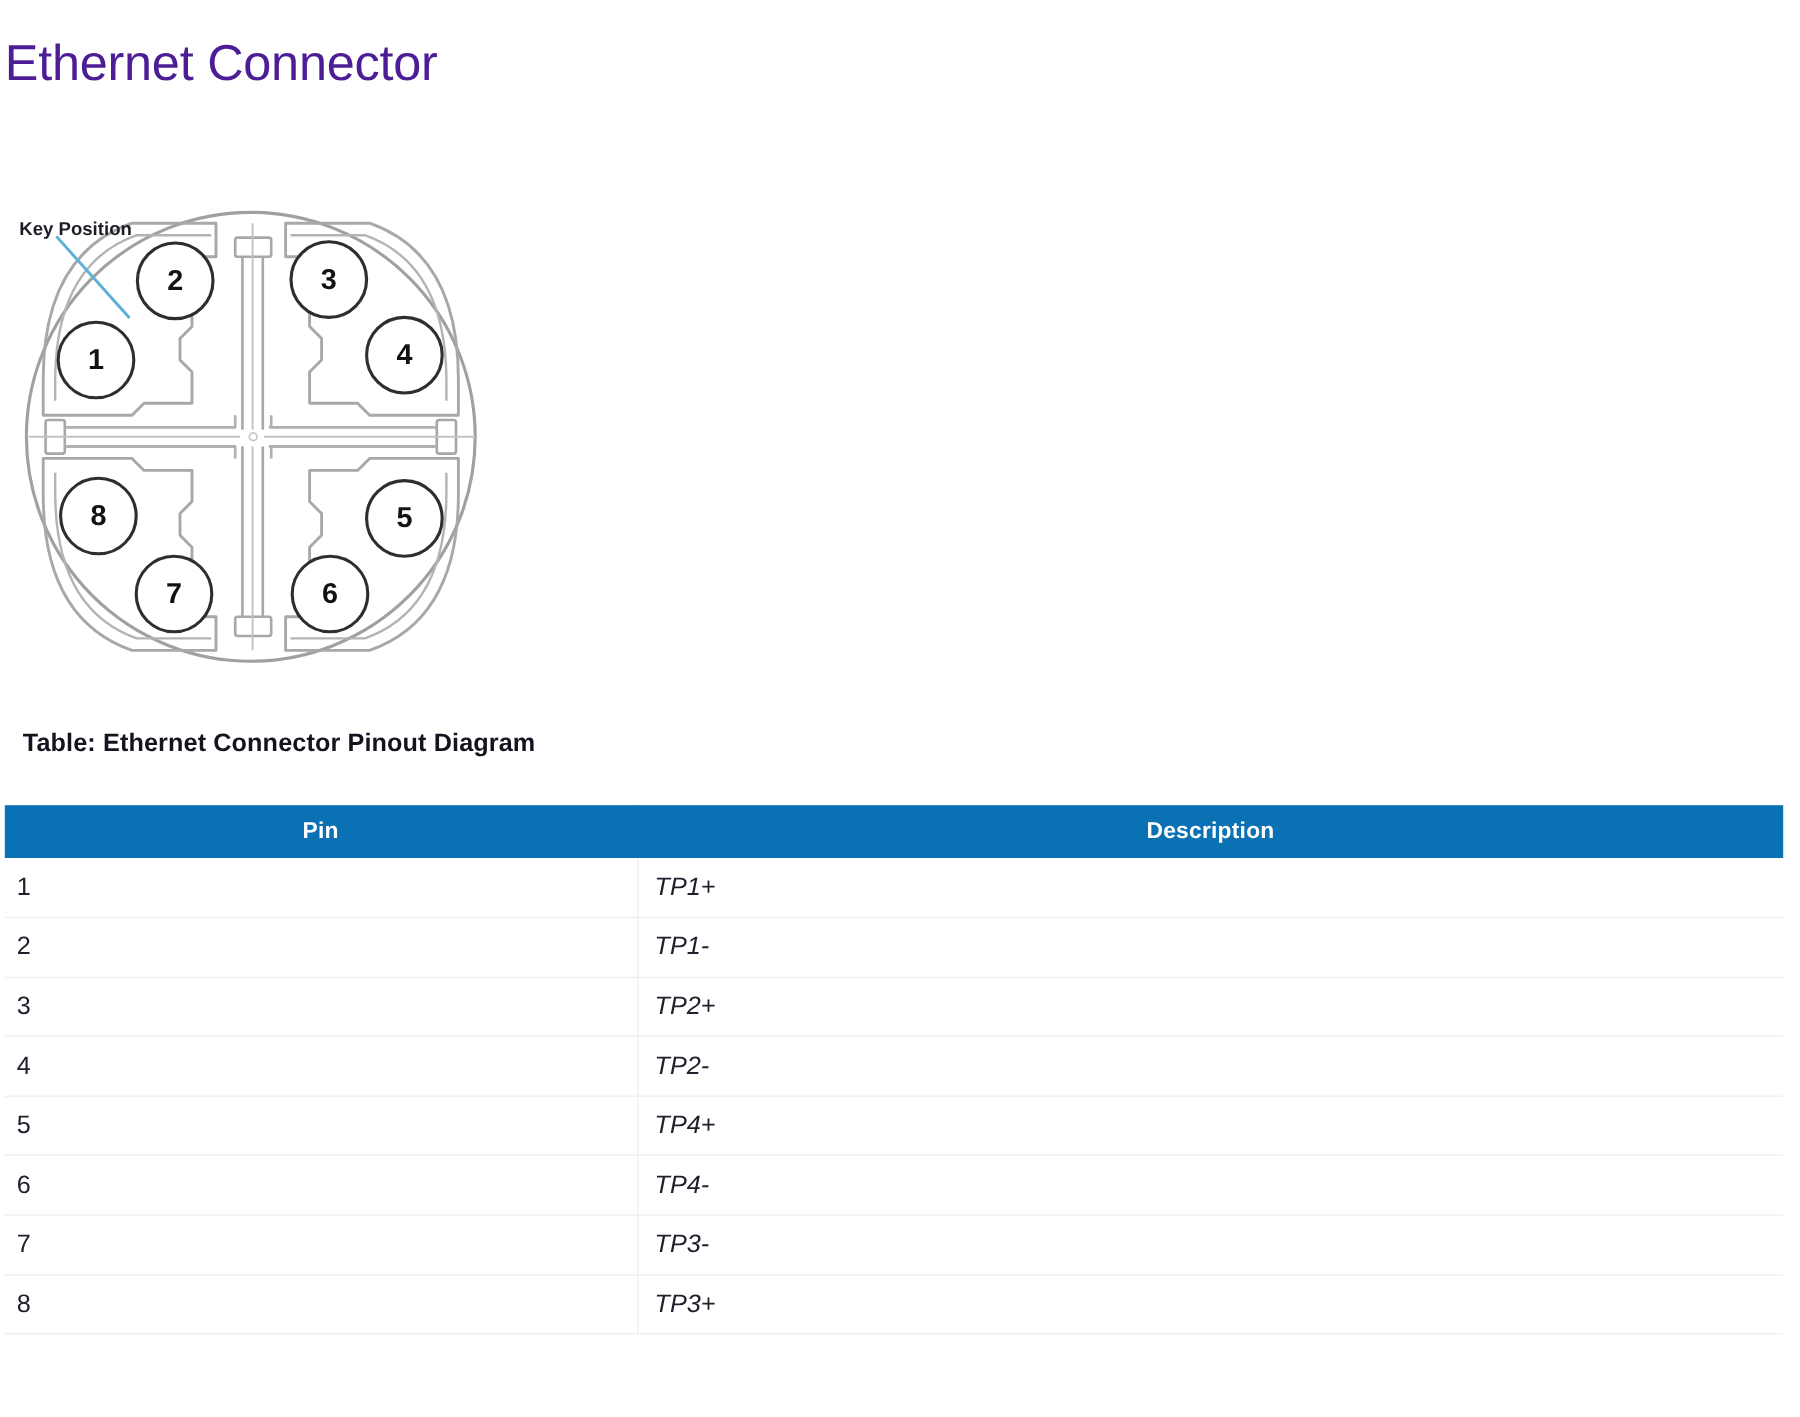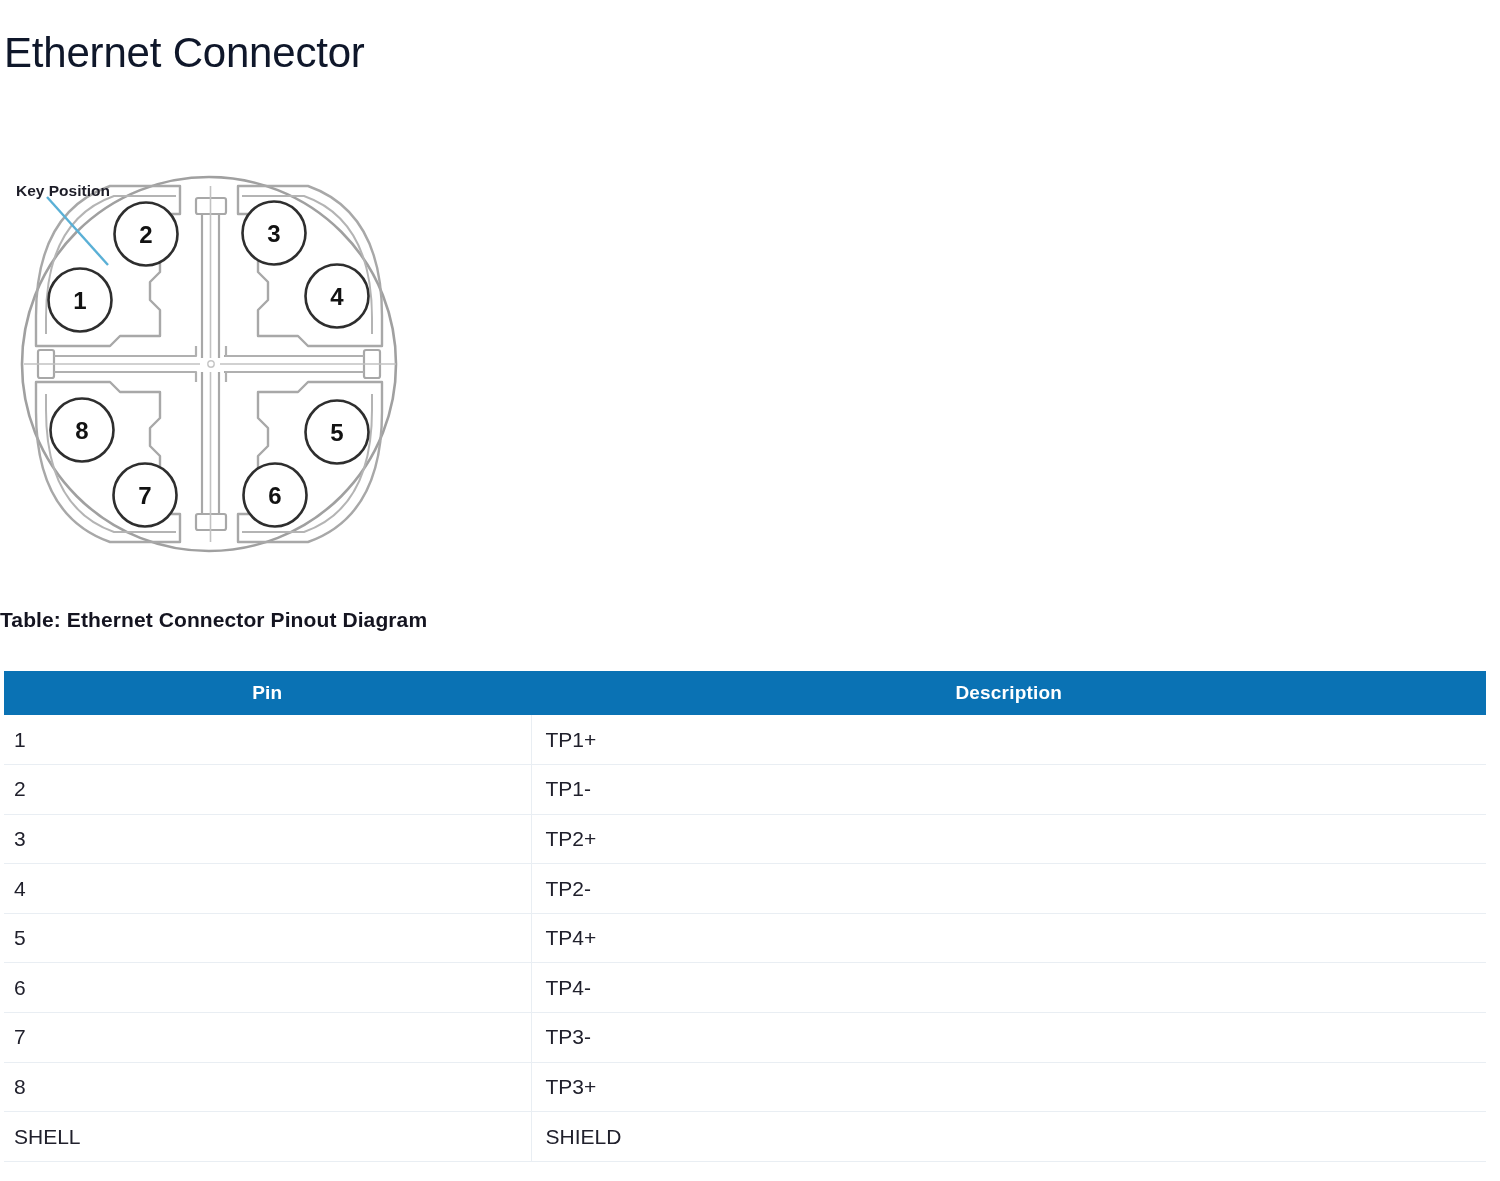--- a/index.html
+++ b/index.html
@@ -19,39 +19,39 @@
   }
 
   
   .page-title {
     position: absolute;
     left: 4px;
     top: 2px;
     font-size: 42px;
     font-weight: 400;
     letter-spacing: -0.2px;
-    color: #0f172a;
+    color: #4c1d95;
     line-height: 1.08;
     white-space: nowrap;
   }
 
   
   .figure-wrap {
     position: absolute;
     left: 0px;
     top: 150px;
     width: 430px;
     height: 430px;
   }
   .figure-wrap svg { display: block; }
 
   
   .table-caption {
     position: absolute;
-    left: 0;
+    left: 19px;
     top: 608px;
     font-size: 21px;
     font-weight: 700;
     color: #141420;
     letter-spacing: 0.1px;
     white-space: nowrap;
   }
 
   
   .pin-table-holder {
@@ -94,20 +94,21 @@
     border-bottom: 1px solid #e9eef3;
     border-right: 1px solid #e9eef3;
     color: #20202c;
     font-size: 21px;
     font-weight: 400;
     background: #ffffff;
   }
   table.pin-table tbody td.td-desc {
     border-right: none;
     padding-left: 14px;
+    font-style: italic;
   }
   table.pin-table tbody tr:last-child td {
     border-bottom: 1px solid #e9eef3;
   }
 </style>
 </head>
 <body>
 
 <h1 class="page-title">Ethernet Connector</h1>
 
@@ -303,19 +304,15 @@
         <td class="td-desc">TP4-</td>
       </tr>
       <tr>
         <td class="td-pin">7</td>
         <td class="td-desc">TP3-</td>
       </tr>
       <tr>
         <td class="td-pin">8</td>
         <td class="td-desc">TP3+</td>
       </tr>
-      <tr>
-        <td class="td-pin">SHELL</td>
-        <td class="td-desc">SHIELD</td>
-      </tr>
     </tbody>
   </table>
 </div>
 
 </body></html>

